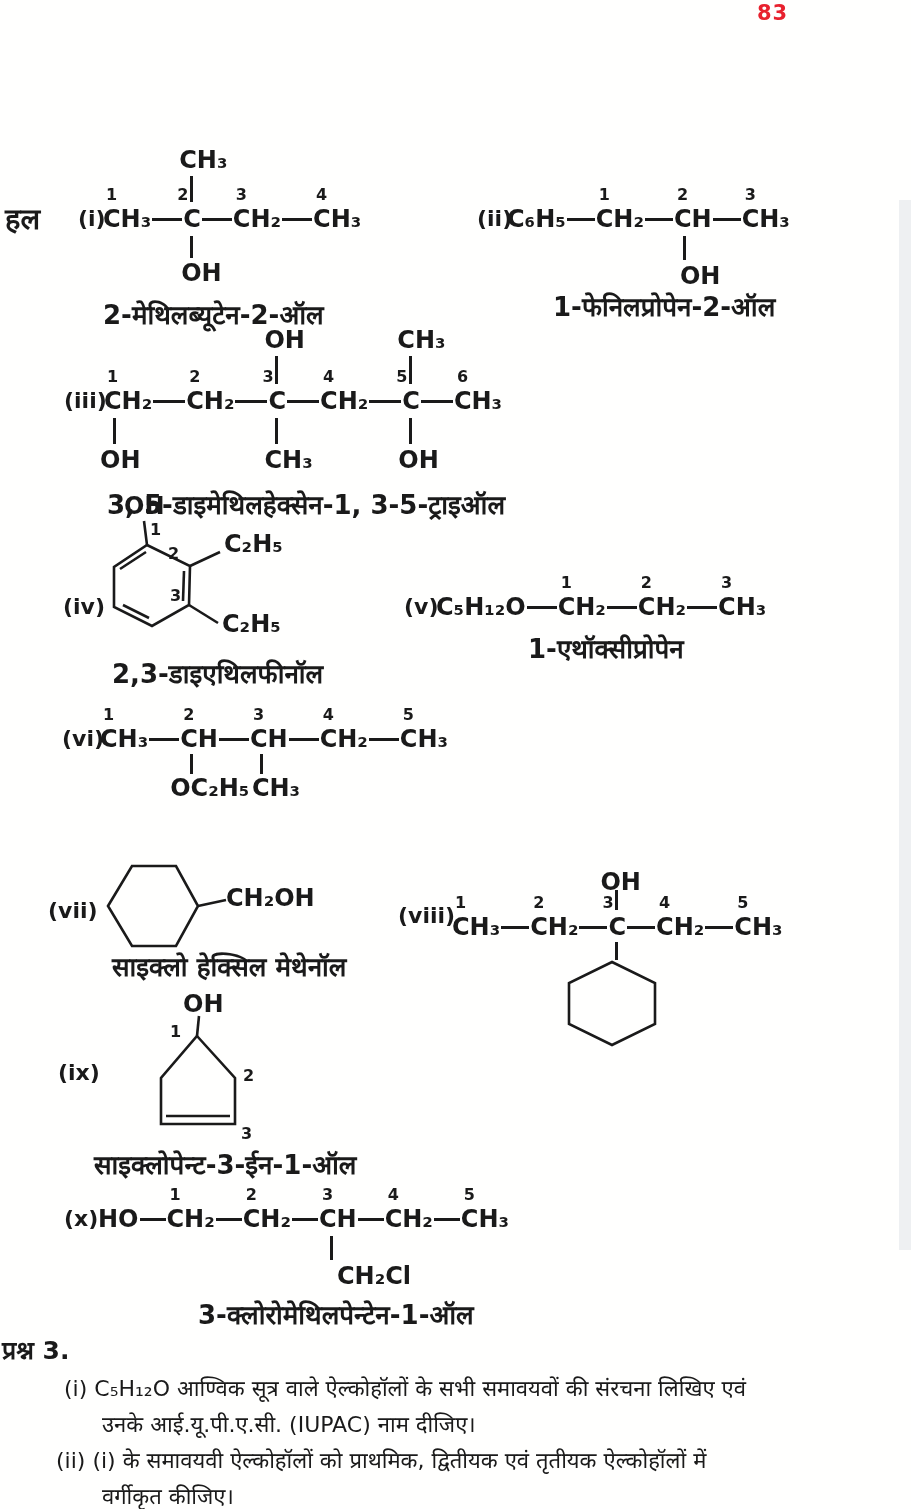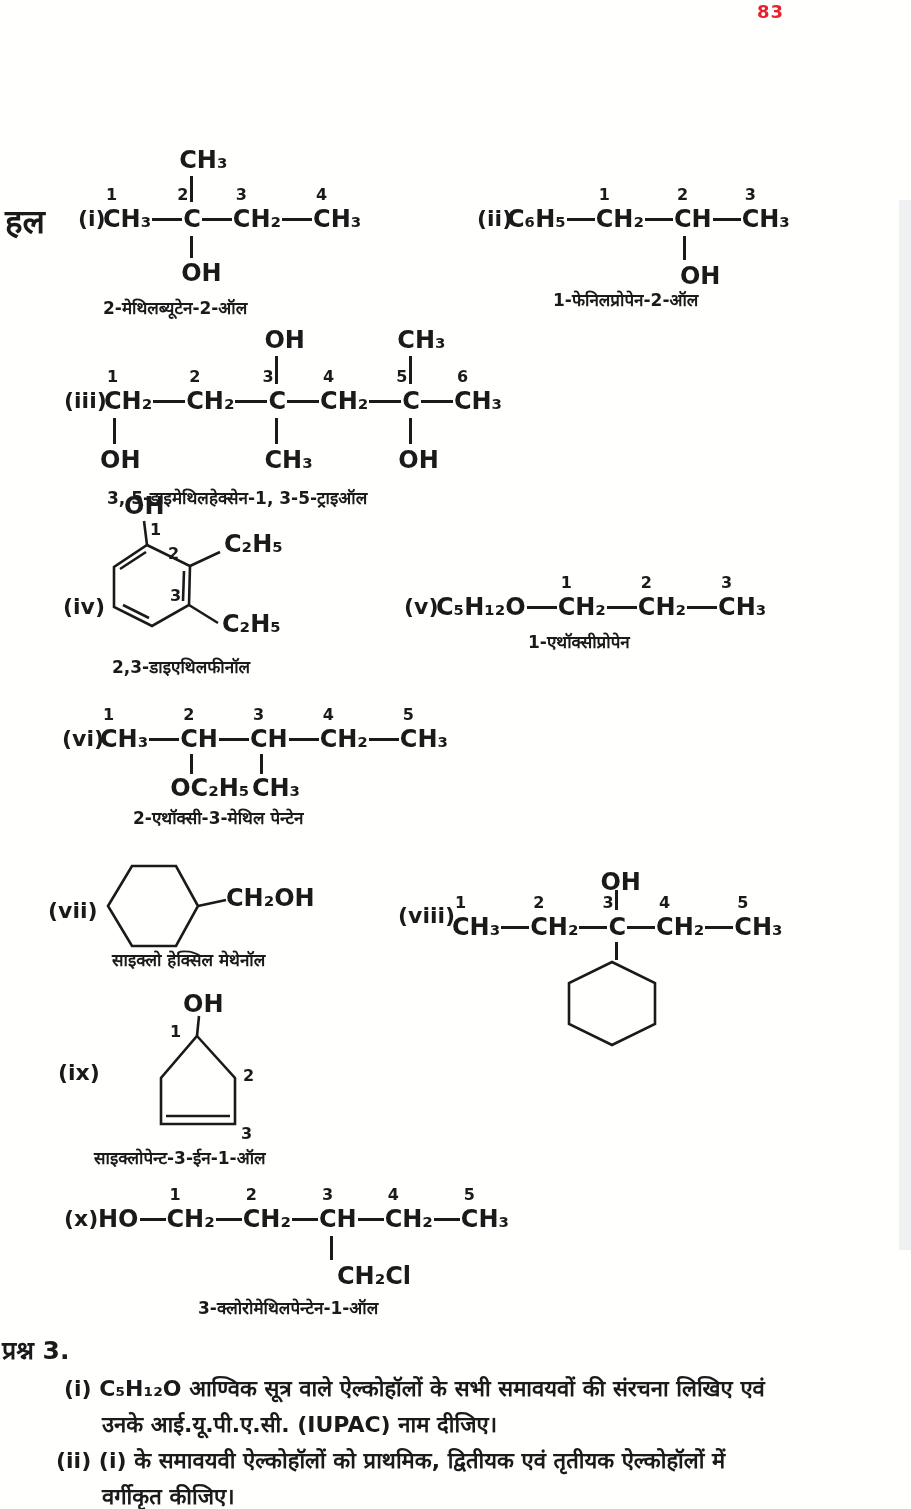--- a/index.html
+++ b/index.html
@@ -1,31 +1,31 @@
 <!DOCTYPE html>
 <html><head>
 <meta charset="utf-8">
 <style>
   html,body{margin:0;padding:0;background:#e9e9e9;}
   .page{position:relative;width:911px;height:1509px;background:#fffffe;overflow:hidden;
         font-family:"DejaVu Sans","Liberation Sans",sans-serif;color:#1a1a1a;}
-  .pageno{position:absolute;font-size:18px;font-weight:800;color:#e8212e;letter-spacing:1px;}
-  .sol{position:absolute;font-size:33px;font-weight:700;}
+  .pageno{position:absolute;font-size:21px;font-weight:800;color:#e8212e;letter-spacing:1px;}
+  .sol{position:absolute;font-size:29px;font-weight:700;}
   .tag{position:absolute;font-size:22px;font-weight:600;white-space:nowrap;}
   .chain{position:absolute;display:flex;align-items:flex-start;font-size:24px;line-height:30px;white-space:nowrap;}
   .unit{position:relative;display:inline-block;}
   .at{font-style:normal;font-weight:600;}
   .hb{height:2.6px;background:#1a1a1a;margin:14px 1px 0;flex:none;}
   .vb{position:absolute;width:2.6px;background:#1a1a1a;}
   .loc{position:absolute;top:-17px;left:3px;font-size:16px;line-height:16px;font-weight:700;font-style:normal;}
   .locfree{position:absolute;font-size:16px;line-height:16px;font-weight:700;}
   .sub{position:absolute;font-size:24px;line-height:28px;font-weight:600;white-space:nowrap;}
   .atomtext{position:absolute;font-size:24px;line-height:28px;font-weight:600;white-space:nowrap;}
-  .cap{position:absolute;font-size:17px;font-weight:700;white-space:nowrap;text-align:right;}
-  .q{position:absolute;font-size:22px;font-weight:700;white-space:nowrap;}
+  .cap{position:absolute;font-size:26px;font-weight:700;white-space:nowrap;text-align:right;}
+  .q{position:absolute;font-size:22px;font-weight:400;white-space:nowrap;}
   .qhead{position:absolute;font-size:25px;font-weight:800;white-space:nowrap;}
   svg.ring{position:absolute;overflow:visible;}
   svg.ring *{fill:none;stroke:#1a1a1a;stroke-width:2.6;}
   .artifact{position:absolute;background:rgba(205,212,220,0.35);}
 </style>
 </head>
 <body>
 
 <div class="page">
 
@@ -143,21 +143,20 @@
     <span class="unit">
       <i class="loc">3</i><b class="at">CH</b>
       <span class="vb" style="top:30px;height:20px;left:10px"></span>
       <span class="sub" style="top:50px;left:2px">CH₃</span>
     </span>
     <span class="hb" style="width:30px"></span>
     <span class="unit"><i class="loc">4</i><b class="at">CH₂</b></span>
     <span class="hb" style="width:30px"></span>
     <span class="unit"><i class="loc">5</i><b class="at">CH₃</b></span>
   </div>
-  <div class="cap" style="left:133px;top:806px">2-एथॉक्सी-3-मेथिल पेन्टेन</div>
 
   <span class="tag" style="left:48px;top:898px">(vii)</span>
   <svg class="ring" style="left:102px;top:858px" width="130" height="96" viewBox="0 0 130 96">
     <polygon points="6,48 30,8 74,8 96,48 74,88 30,88"></polygon>
     <line x1="96" y1="48" x2="124" y2="42"></line>
   </svg>
   <span class="atomtext" style="left:226px;top:884px">CH₂OH</span>
   <div class="cap" style="left:112px;top:948px">साइक्लो हेक्सिल मेथेनॉल</div>
 
   <span class="tag" style="left:398px;top:903px">(viii)</span>

